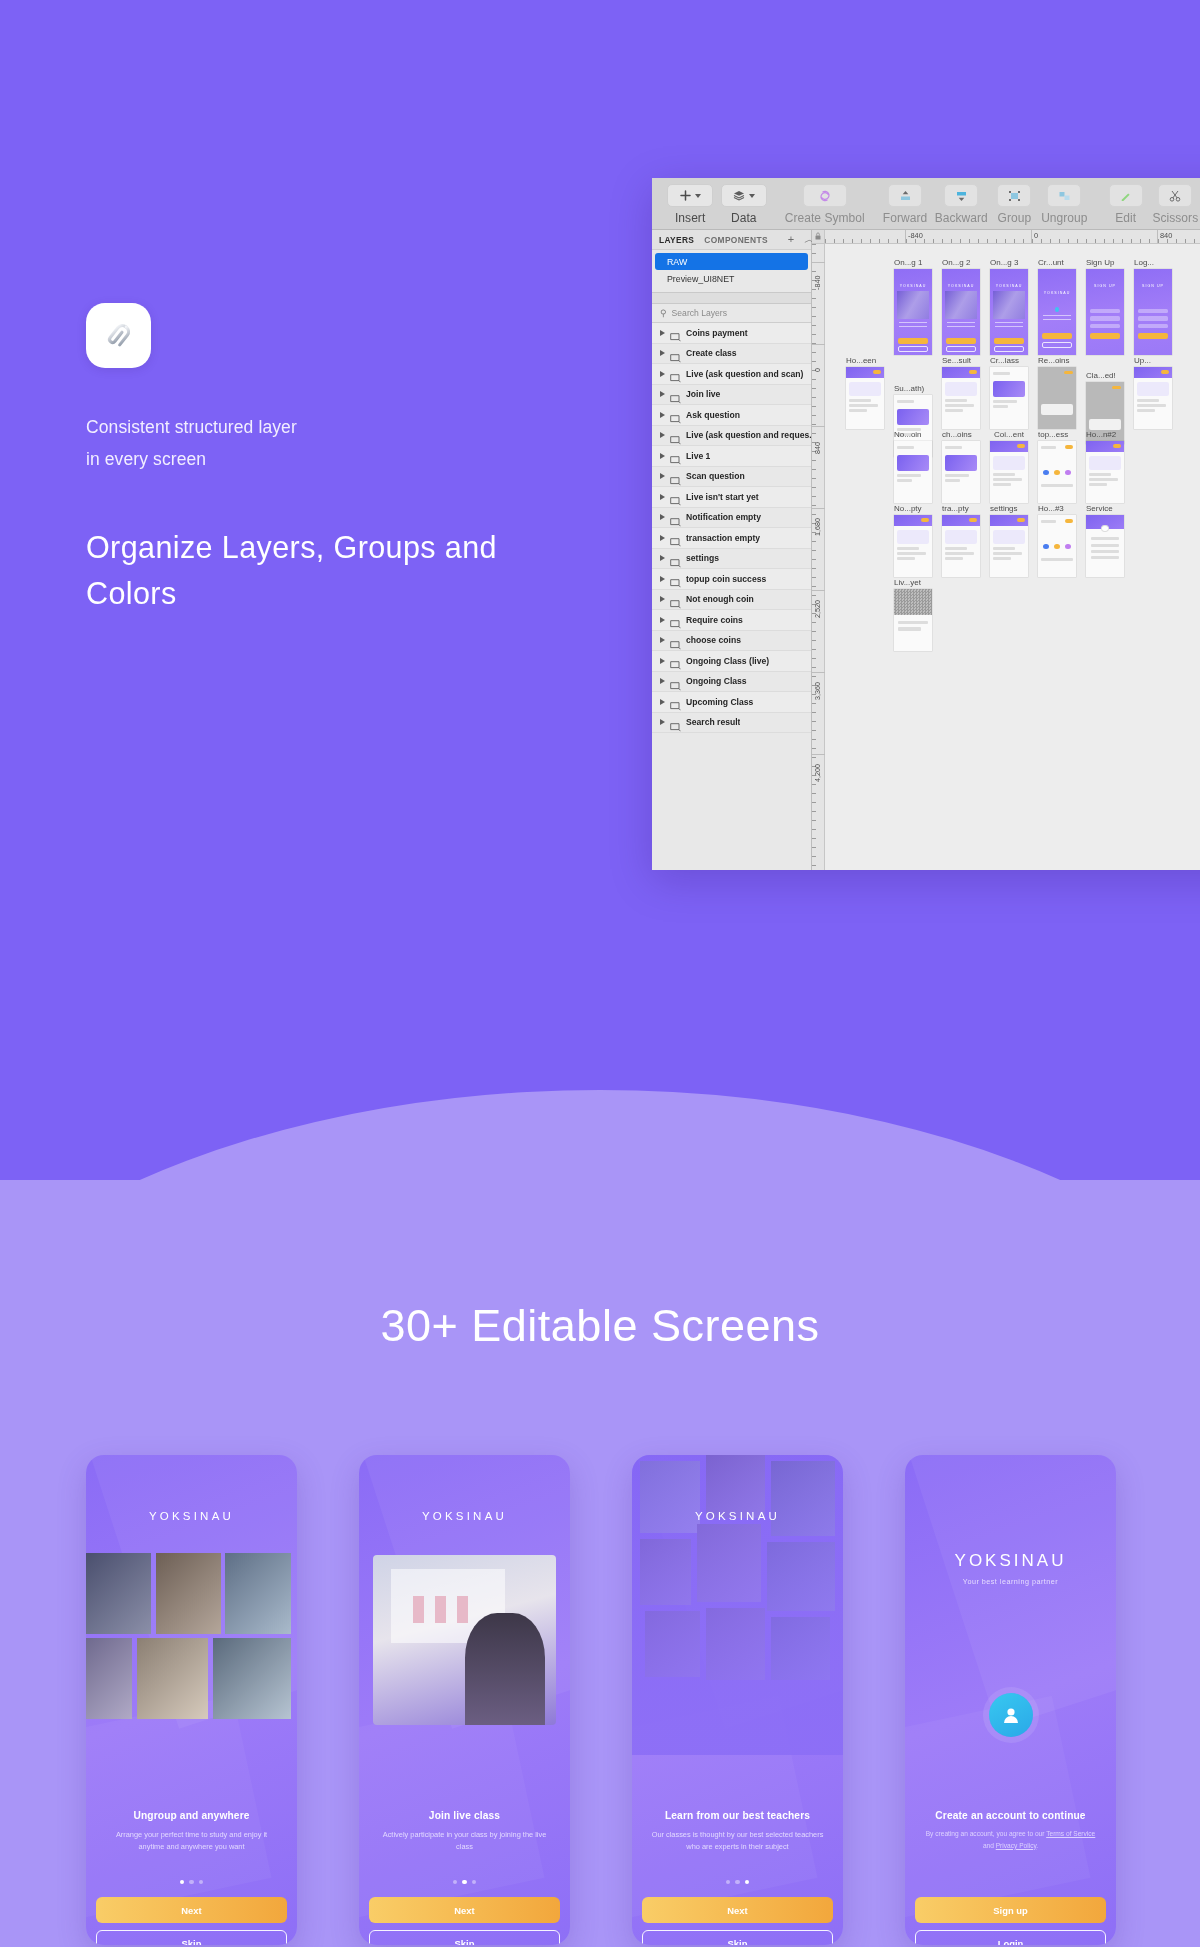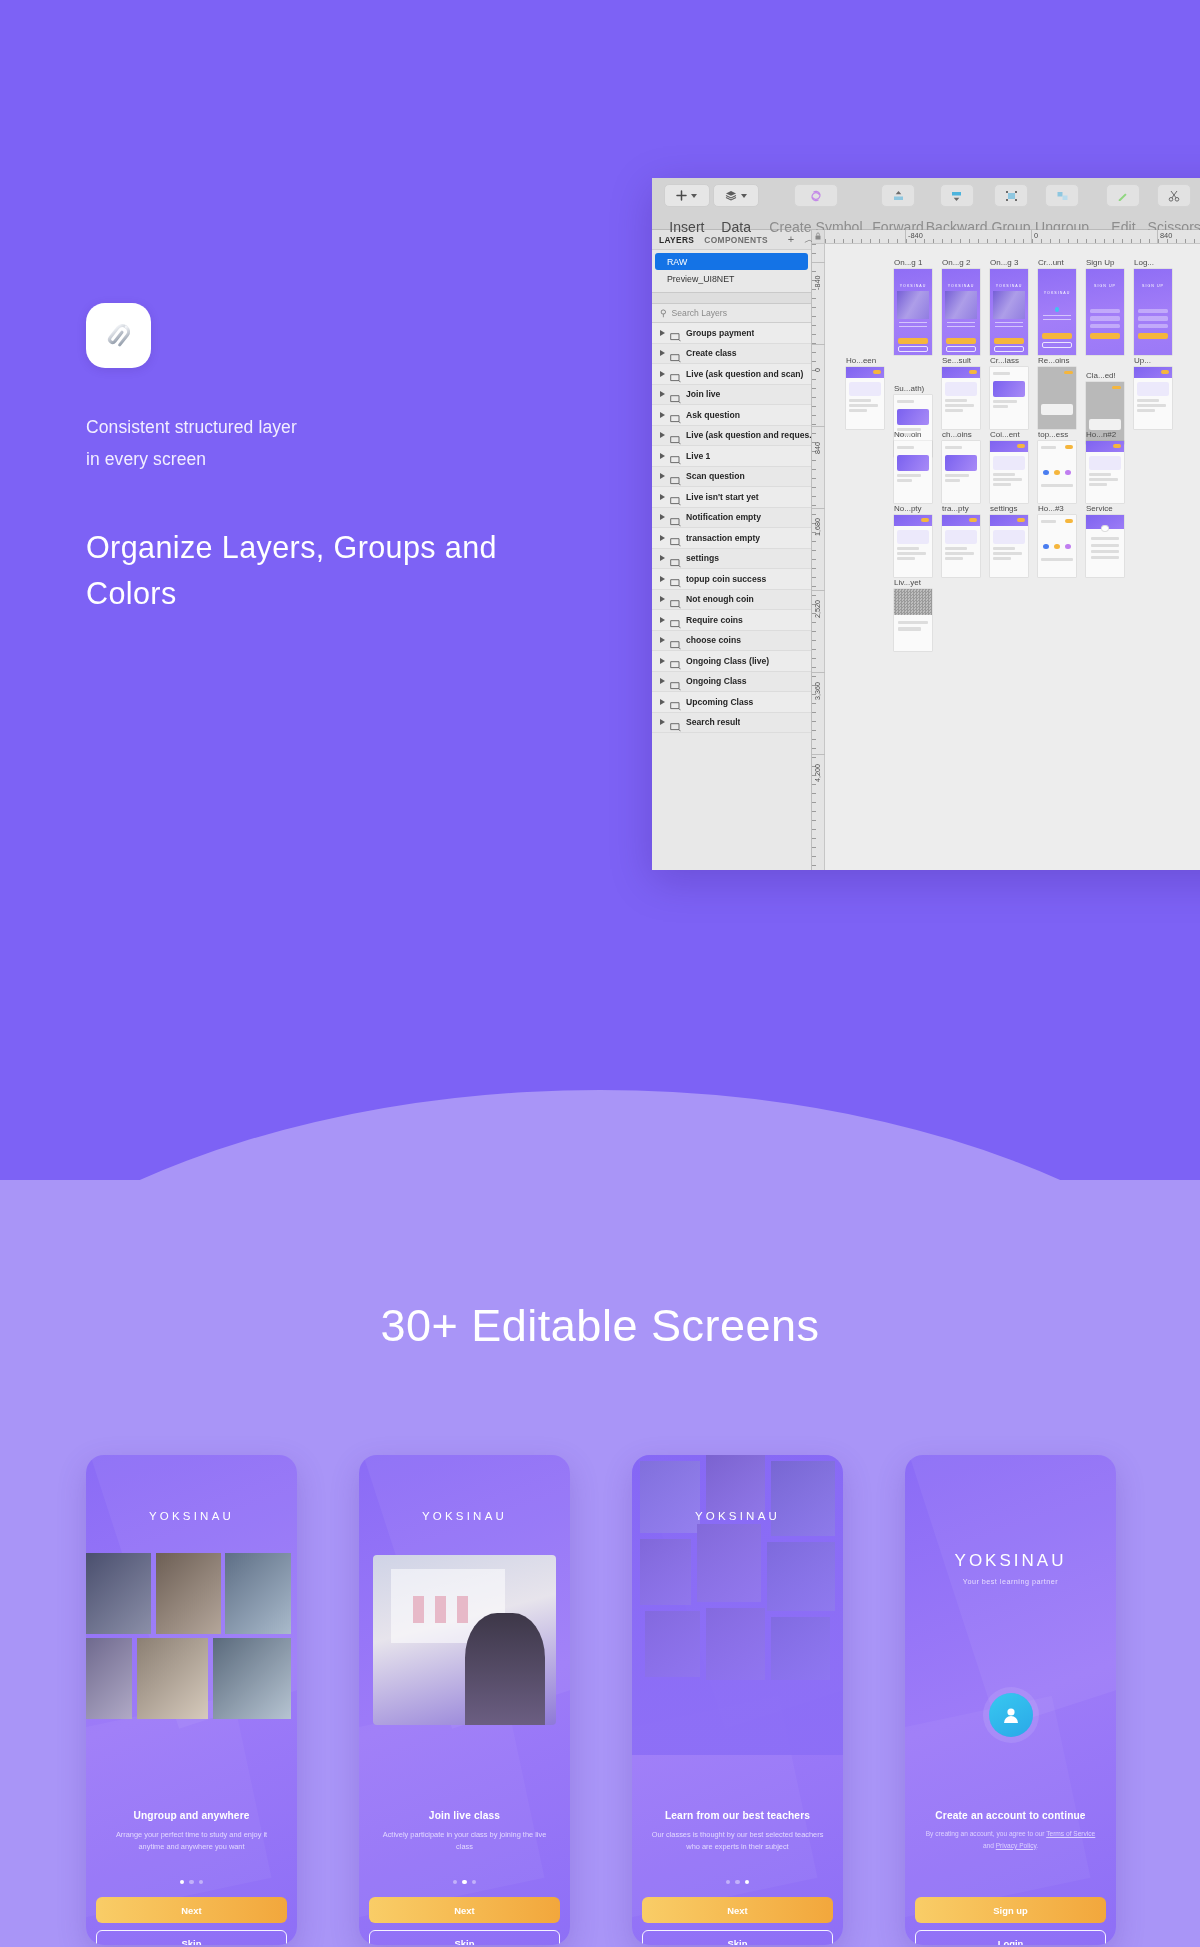--- a/index.html
+++ b/index.html
@@ -64,21 +64,21 @@
     display:flex; flex-direction:column; align-items:center;
     padding:0 5px; min-width:46px;
   }
   .tb-btn{
     background:#e6e6e6; border:1px solid #cfcfcf; border-radius:5px;
     height:23px; display:flex; align-items:center; justify-content:center;
     padding:0 6px; gap:4px; min-width:34px;
   }
   .tb-btn.wide{ min-width:46px; }
   .tb-label{
-    font-size:14px; color:#4a4a4a; margin-top:12px; white-space:nowrap;
+    font-size:12px; color:#4a4a4a; margin-top:4px; white-space:nowrap;
     letter-spacing:.05px;
   }
   .tb-item.dim .tb-label{ color:#8d8d8d; }
   .tb-item.dim .tb-btn{ background:#e2e2e2; border-color:#d4d4d4; }
   .tb-sep{ width:12px; }
   .caret{ width:0;height:0;border-left:3.2px solid transparent;border-right:3.2px solid transparent;border-top:4px solid #5a5a5a; }
 
   
   #panes{ display:flex; height:640px; }
   #layers-pane{
@@ -416,21 +416,21 @@
           <span class="stext">Search Layers</span>
         </div>
 
         <div id="layer-list">
             <div class="layer-row">
               <span class="tri"></span>
               <span class="art-icon"><svg width="11" height="9" viewBox="0 0 11 9">
                   <path d="M0.7 0.7 H9 V6.6 H0.7 Z" fill="none" stroke="#5d5d5d" stroke-width="0.9"></path>
                   <path d="M9 6.6 L10.4 8.2" stroke="#5d5d5d" stroke-width="0.9"></path>
                 </svg></span>
-              <span class="layer-name">Groups payment</span>
+              <span class="layer-name">Coins payment</span>
             </div>
             <div class="layer-row">
               <span class="tri"></span>
               <span class="art-icon"><svg width="11" height="9" viewBox="0 0 11 9">
                   <path d="M0.7 0.7 H9 V6.6 H0.7 Z" fill="none" stroke="#5d5d5d" stroke-width="0.9"></path>
                   <path d="M9 6.6 L10.4 8.2" stroke="#5d5d5d" stroke-width="0.9"></path>
                 </svg></span>
               <span class="layer-name">Create class</span>
             </div>
             <div class="layer-row">
@@ -893,21 +893,21 @@
               <div class="ab-label">ch...oins</div>
               <div class="ab-box" style="width: 38px; height: 62px;">
                 <div class="mini-white">
                   <div class="mini-graybar" style="left:7%;top:8%;width:46%;height:5%"></div>
                   <div class="mini-card" style="left:7%;top:22%;right:7%;height:26%;background:linear-gradient(120deg,#7a61ef,#a88bf7)"></div>
                   <div class="mini-graybar" style="left:7%;top:54%;width:64%;height:4%"></div>
                   <div class="mini-graybar" style="left:7%;top:62%;width:40%;height:4%"></div>
                 </div>
               </div>
             </div>
-            <div class="ab" style="left: 165px; top: 186px; width: 38px;">
+            <div class="ab" style="left: 165px; top: 186px; width: 38px; text-align: center;">
               <div class="ab-label">Coi...ent</div>
               <div class="ab-box" style="width: 38px; height: 62px;">
                 <div class="mini-white">
                   <div class="mini-top" style="height:18%"></div>
                   <div class="mini-orange" style="right:7%;top:5%;width:22%;height:6%"></div>
                   <div class="mini-card" style="left:7%;top:24%;right:7%;height:22%"></div>
                   <div class="mini-graybar" style="left:7%;top:52%;width:60%;height:4%"></div>
                   <div class="mini-graybar" style="left:7%;top:60%;width:78%;height:4%"></div>
                   <div class="mini-graybar" style="left:7%;top:68%;width:48%;height:4%"></div>
                 </div>

